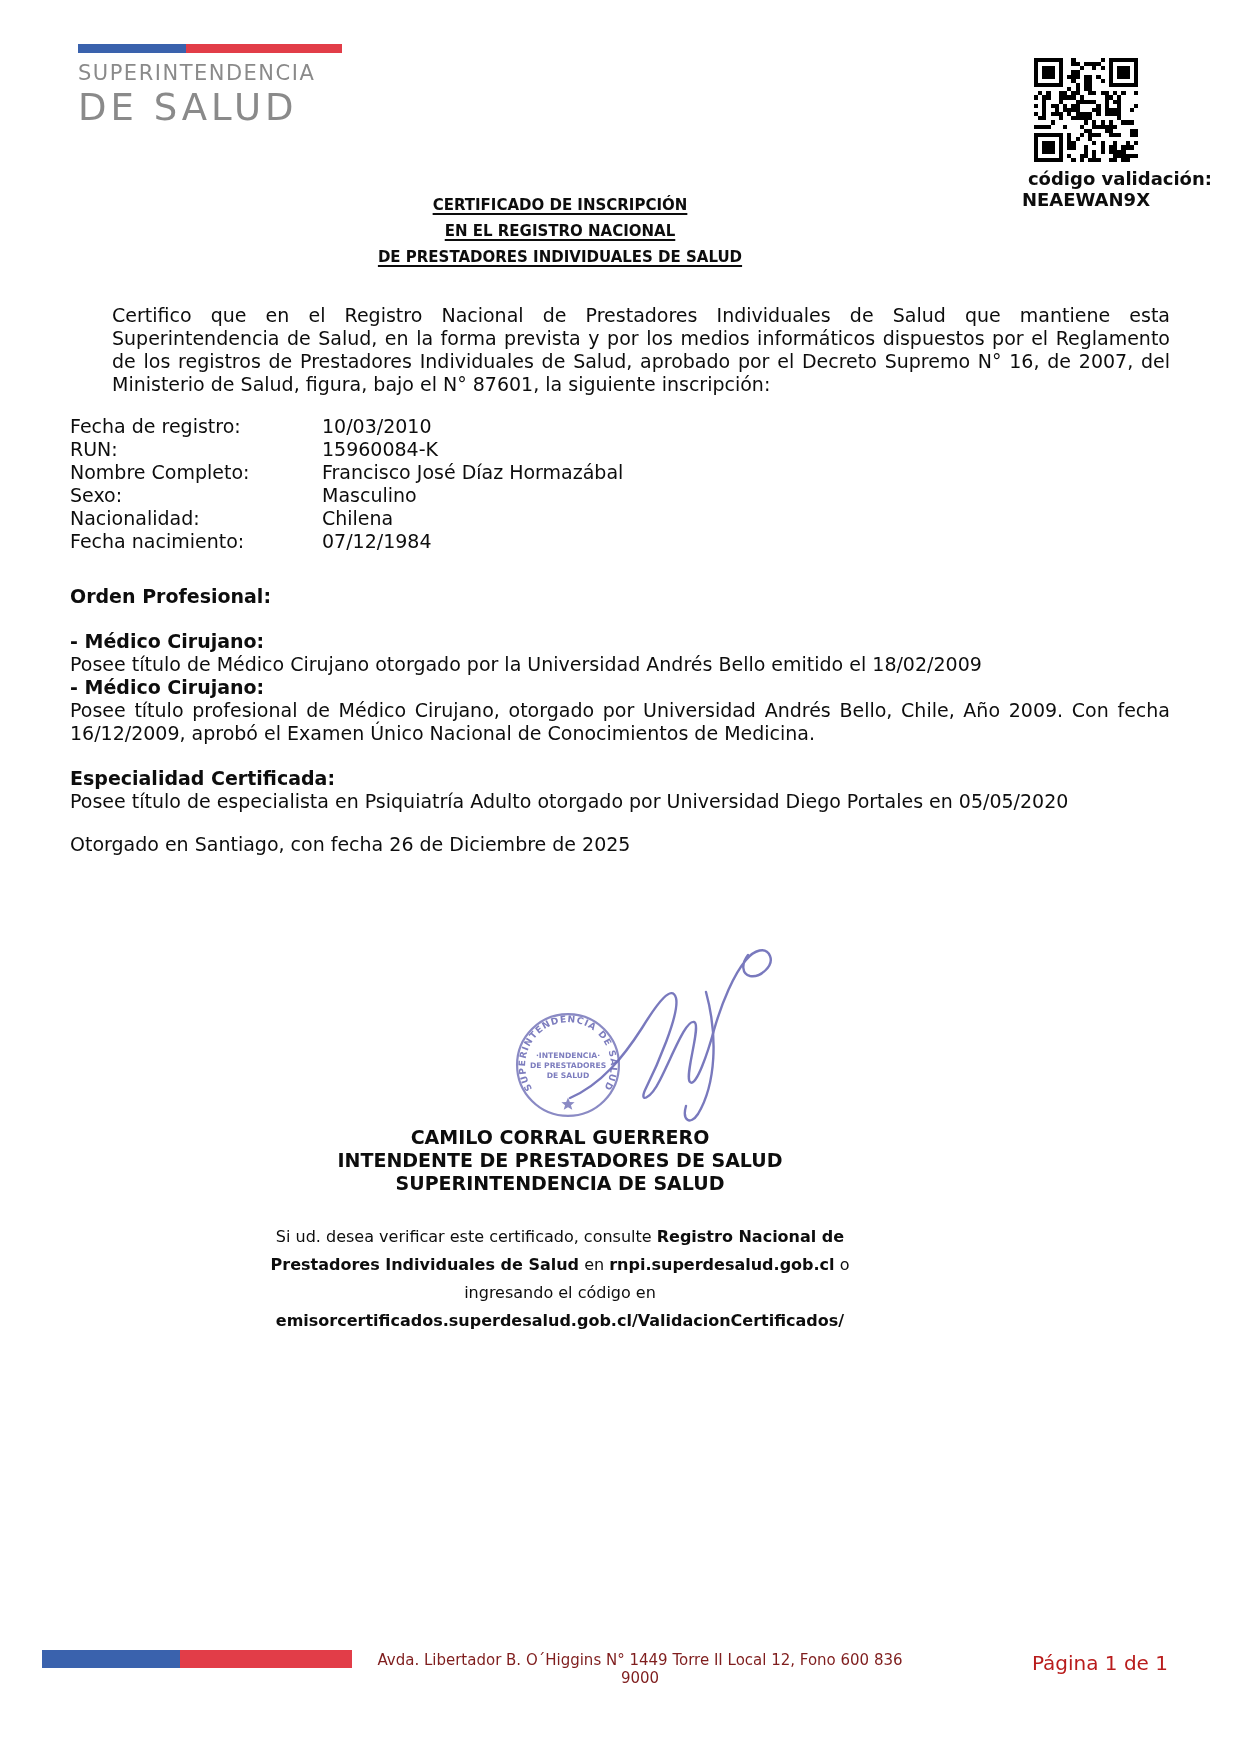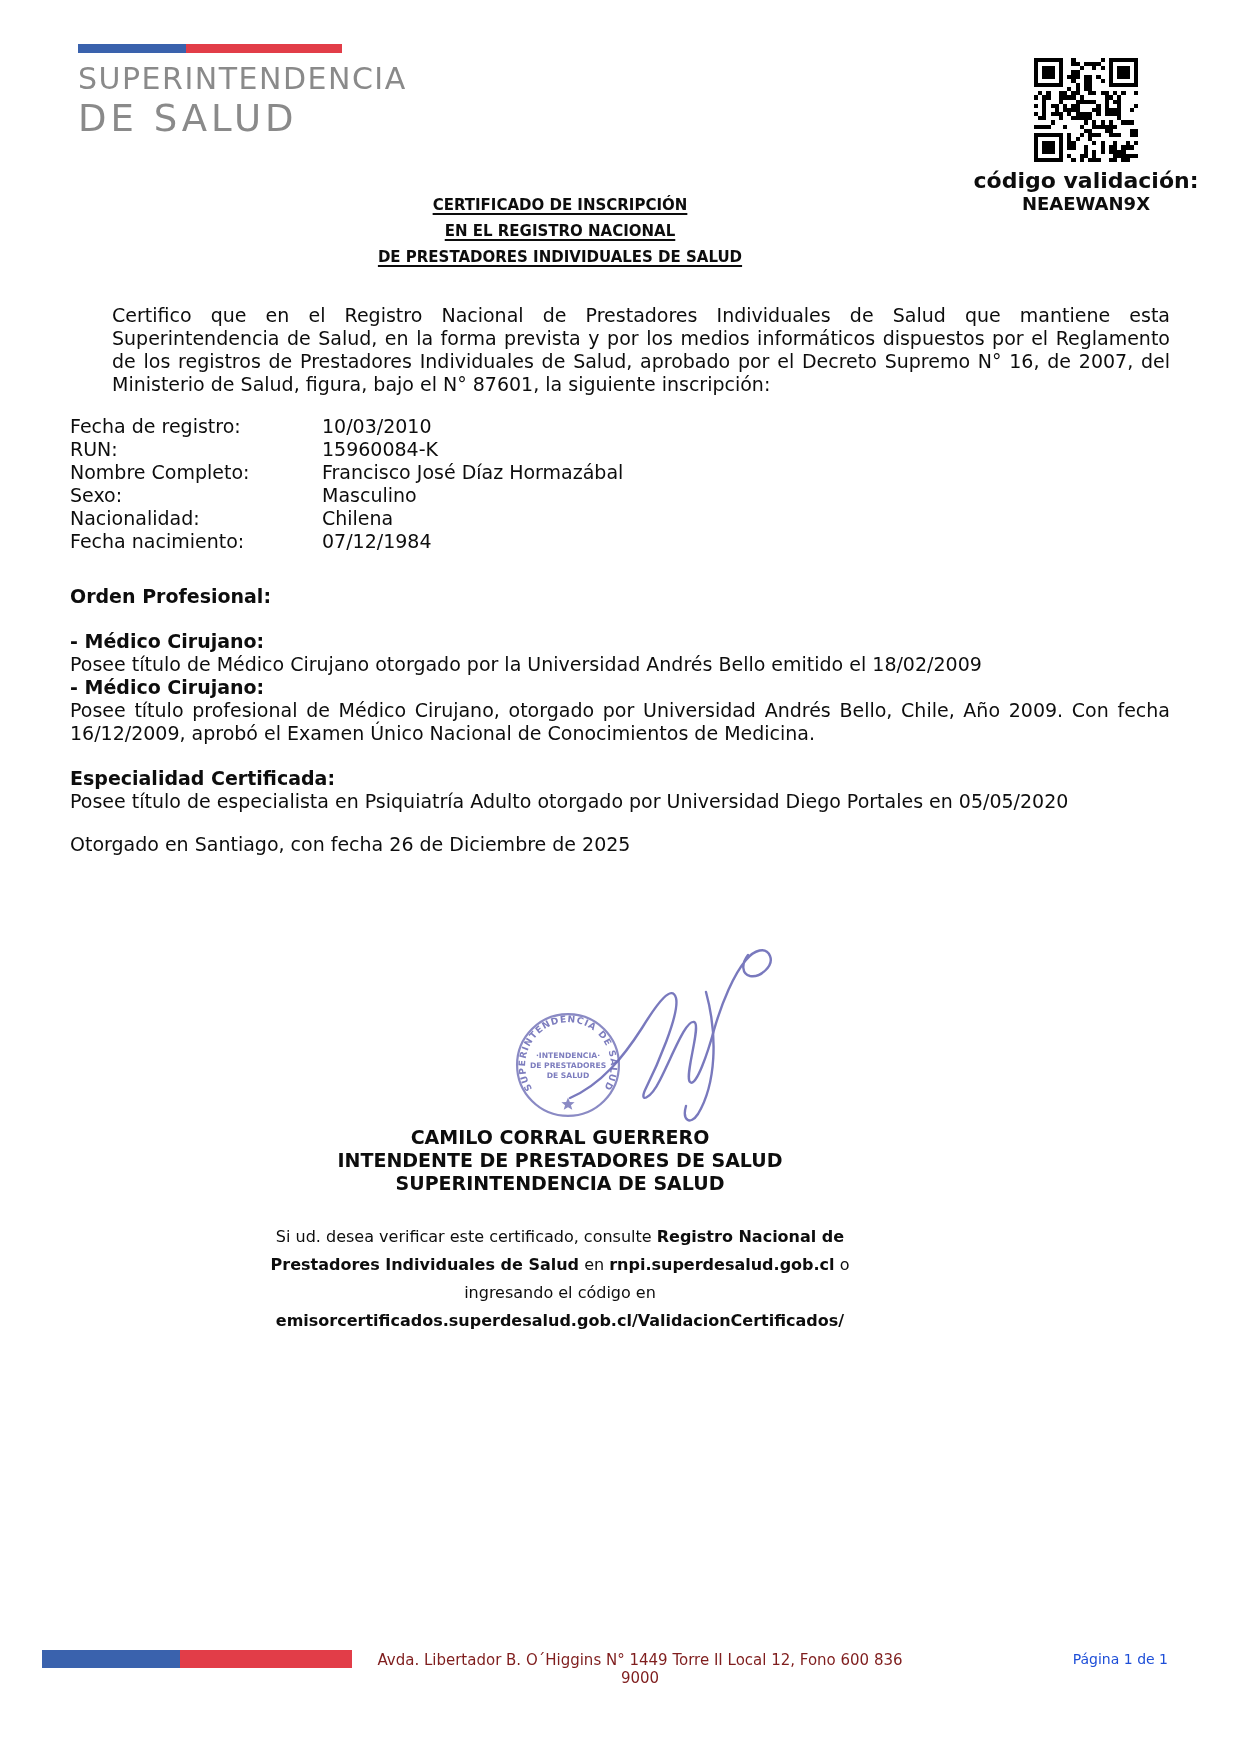--- a/index.html
+++ b/index.html
@@ -11,26 +11,26 @@
     font-family:"DejaVu Sans", sans-serif;
     color:#0d0d0d;
     overflow:hidden;
     margin:0 auto;
   }
   
   .logo { position:absolute; left:78px; top:44px; }
   .logo-bar { width:264px; height:9px; display:flex; }
   .logo-bar .b { background:#3a62ad; width:108px; height:100%; }
   .logo-bar .r { background:#e23d48; flex:1; height:100%; }
-  .logo-l1 { margin-top:8px; font-size:30px; color:#8a8a8a; letter-spacing:1.5px; font-weight:400; }
+  .logo-l1 { margin-top:8px; font-size:21px; color:#8a8a8a; letter-spacing:1.5px; font-weight:400; }
   .logo-l2 { margin-top:1px;  font-size:37px; color:#8a8a8a; letter-spacing:4px; font-weight:400; }
   
   .qrblock { position:absolute; left:960px; top:58px; width:252px; text-align:center; }
   .qrblock svg { display:block; margin:0 auto; background:#fff; }
-  .val-label { margin-top:6px; font-size:22px; font-weight:bold; }
+  .val-label { margin-top:6px; font-size:18px; font-weight:bold;text-align:right; }
   .val-code  { font-size:18px; font-weight:bold; }
   
   .doc-body { position:absolute; left:70px; top:192px; width:1100px; font-size:19px; line-height:23px; }
   .centered  { width:980px; text-align:center; }
   .title div {
     font-size:15px; font-weight:bold; line-height:26px;
     text-decoration:underline; text-decoration-thickness:2px; text-underline-offset:3px;
   }
   .intro { margin-top:34px; text-align:justify;margin-left:42px; }
   .fields { margin-top:19px; }
@@ -50,21 +50,21 @@
   .name-block { line-height:23px; font-weight:bold; }
   .name-block div { font-size:19px; }
   .verify { margin:28px auto 0 auto; max-width:670px; font-size:16px; line-height:28px; font-weight:400; }
   .verify b { font-weight:bold; }
   
   .footer { position:absolute; left:0; top:1648px; width:1240px; height:24px; }
   .f-bar { position:absolute; left:42px; top:2px; width:310px; height:18px; display:flex; }
   .f-bar .b { background:#3a62ad; width:138px; height:100%; }
   .f-bar .r { background:#e23d48; flex:1; height:100%; }
   .f-addr { position:absolute; left:360px; top:3px; width:560px; text-align:center; font-size:15px; color:#7f1d1d; }
-  .f-page { position:absolute; right:72px; top:3px; font-size:14px; color:#1d4ed8; }
+  .f-page { position:absolute; right:72px; top:3px; font-size:20px; color:#b91c1c; }
 </style>
 </head>
 <body>
 
 <div class="page">
 
   <div class="logo">
     <div class="logo-bar">
         <div class="b"></div>
         <div class="r"></div>

